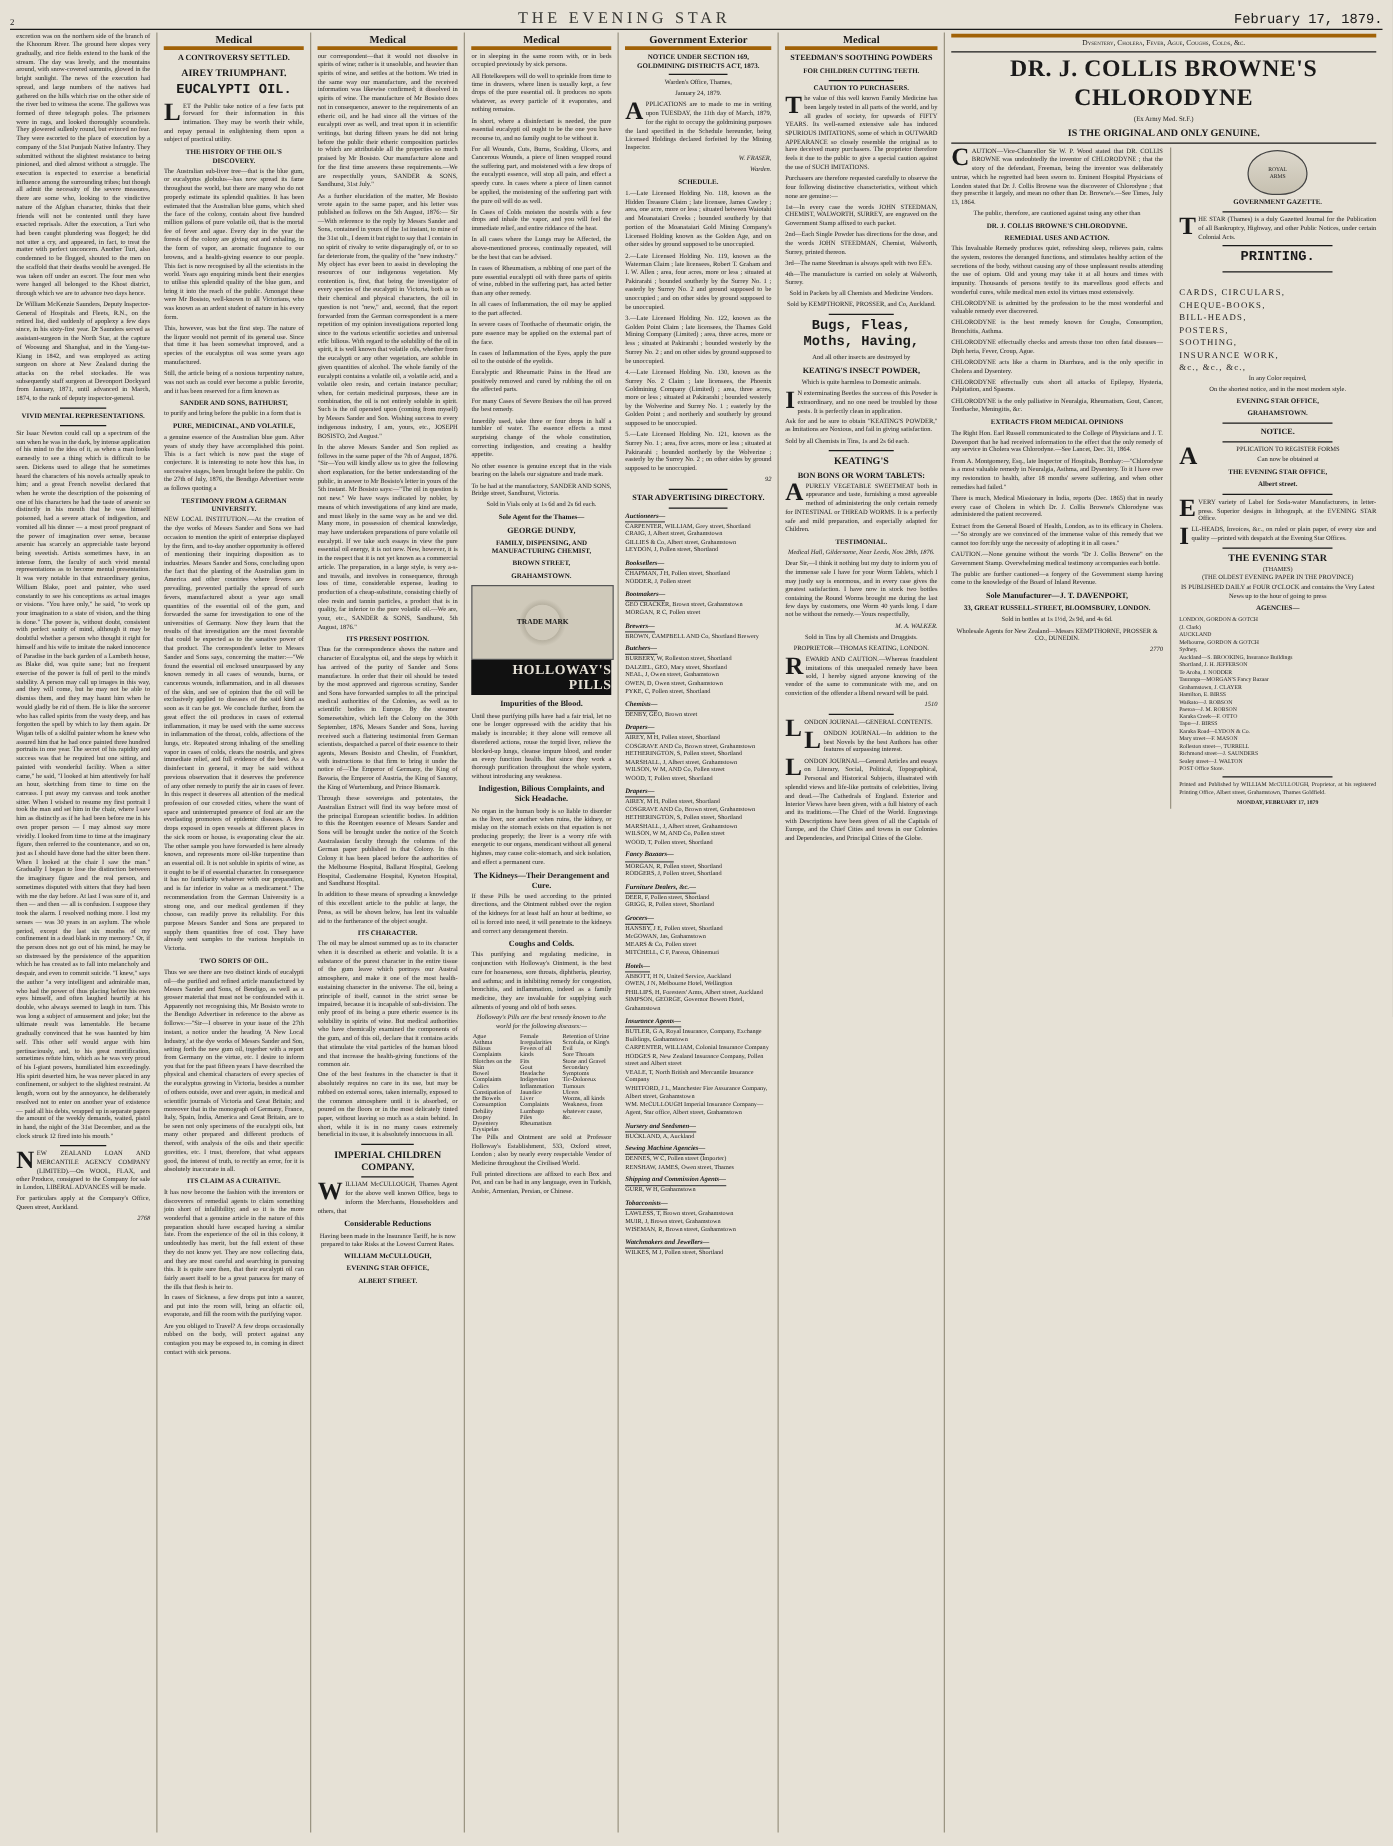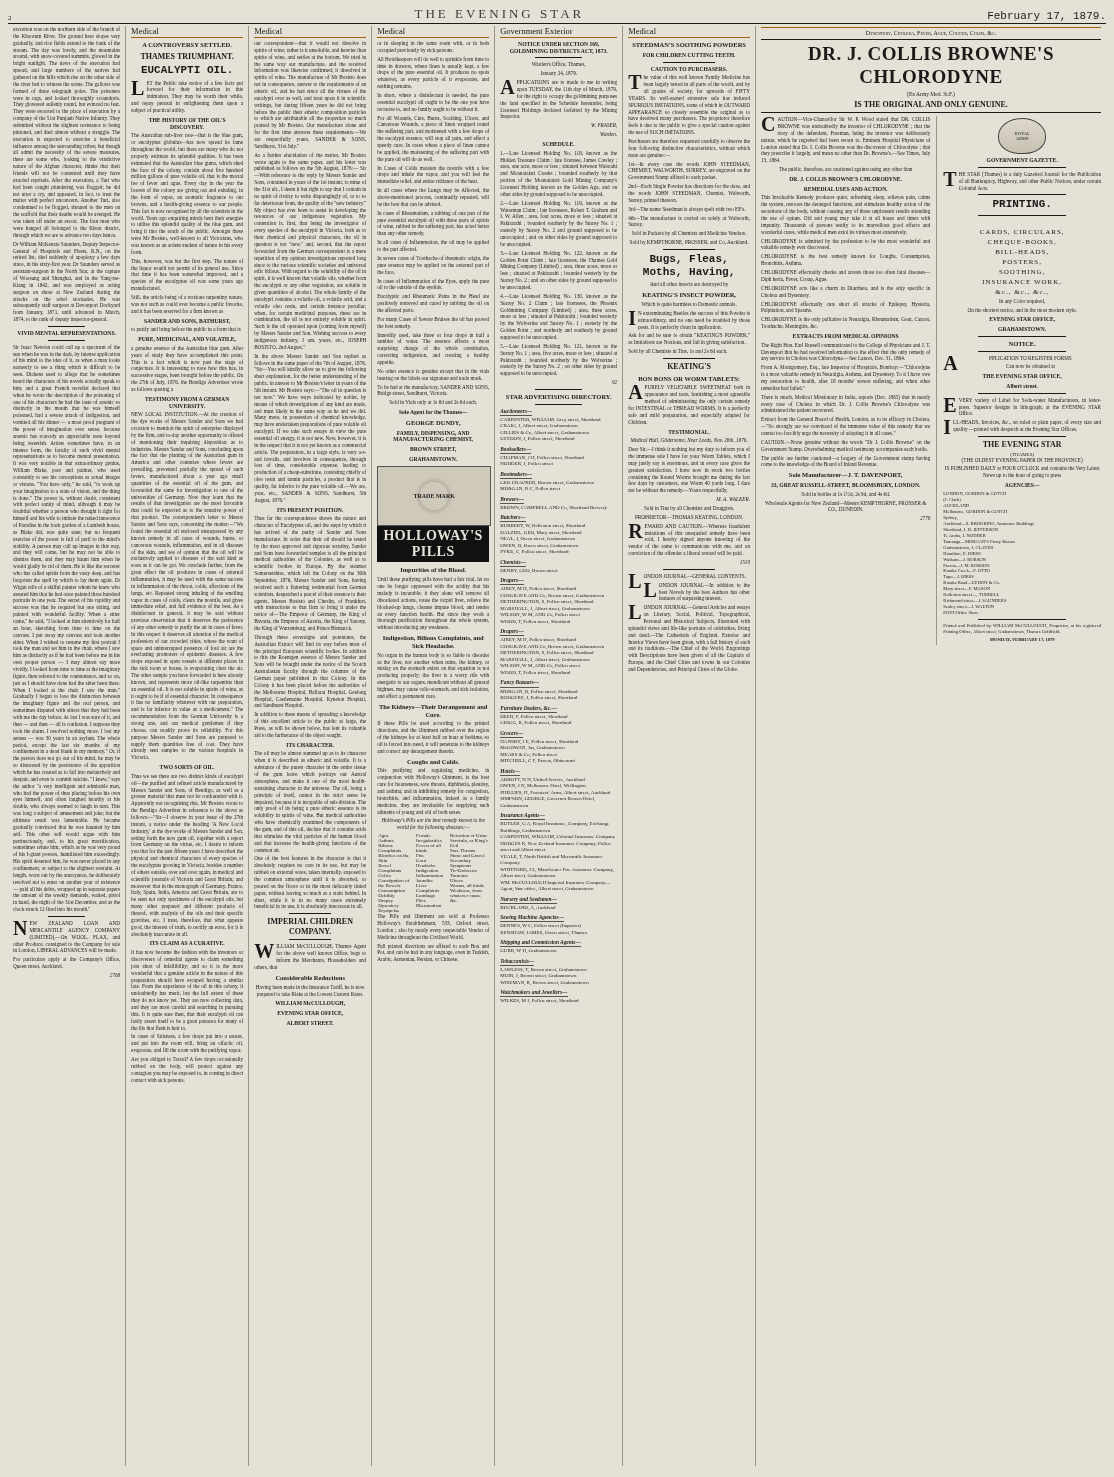--- a/index.html
+++ b/index.html
@@ -12,47 +12,47 @@
   .cols{display:flex;gap:0;height:1440px;}
   .col{box-sizing:border-box;padding:0 5px;border-right:1px solid #9b9583;}
   .col:last-child{border-right:none;}
   .c1{width:120px;}
   .c2{width:125px;}
   .c3{width:125px;}
   .c4{width:125px;}
   .c5{width:130px;}
   .c6{width:135px;}
   .c7{width:350px;}
-  .colhead{text-align:left;font-size:8.5px;font-weight:normal;border-bottom:1px solid #a16207;margin-bottom:2px;padding-bottom:1px;}
+  .colhead{text-align:center;font-size:8.5px;font-weight:bold;border-bottom:3px solid #a16207;margin-bottom:2px;padding-bottom:1px;}
   p{margin:0 0 2px 0;font-size:5.2px;line-height:1.32;text-align:justify;hyphens:auto;}
   .hd{text-align:center;font-weight:bold;margin:3px 0 2px 0;line-height:1.2;}
   .hd.xl{font-size:19px;letter-spacing:0.5px;}
   .hd.lg{font-size:11px;font-family:Liberation Mono, monospace;}
   .hd.md{font-size:8px;}
   .hd.sm{font-size:6.5px;}
   .hd.xs{font-size:5.6px;}
   .rule{border-top:1px solid #1a1a1a;margin:3px 18px;}
   .rule.full{margin:3px 0;}
   .rule.short{margin:3px 35px;}
   .center{text-align:center;}
   .ital{font-style:italic;}
   .bold{font-weight:bold;}
   .dropcap::first-letter{float:left;font-size:20px;line-height:17px;padding-right:2px;font-weight:bold;}
   .dir{font-size:5px;line-height:1.3;}
   .dirgrp{margin-bottom:3px;}
   .dirgrp .t{font-weight:bold;font-style:italic;font-size:5.4px;border-bottom:1px solid #555;display:inline-block;margin-bottom:1px;}
   .pillart{text-align:center;margin:4px 0;}
-  .pillart .banner{background:#111;color:#e6e1d6;font-weight:bold;font-size:14px;padding:2px 0;letter-spacing:0.5px;}
+  .pillart .banner{background:#111;color:#e6e1d6;font-weight:bold;font-size:11px;padding:2px 0;letter-spacing:0.5px;text-align:right;}
   .sunburst{width:100%;height:58px;background:radial-gradient(circle at 50% 50%, #cfc9ba 0%, #cfc9ba 22%, #b8b2a2 23%, #cfc9ba 30%);border:1px solid #555;display:flex;align-items:center;justify-content:center;font-size:6px;font-weight:bold;text-align:center;line-height:1.1;}
   .tbl{width:100%;font-size:5px;border-collapse:collapse;}
   .tbl td{padding:0 1px;vertical-align:top;}
   .smallcaps-line{font-size:6px;text-align:center;font-variant:small-caps;}
   .sig{text-align:right;font-size:5.2px;font-style:italic;}
   .crest{width:46px;height:34px;margin:2px auto;border:1px solid #444;border-radius:50% 50% 45% 45%;background:linear-gradient(180deg,#ddd8cc,#c6c0b0);display:flex;align-items:center;justify-content:center;font-size:4.5px;text-align:center;}
-  .printing{text-align:center;margin-top:12px;}
+  .printing{margin-top:12px;}
   .printing .l{font-size:7px;letter-spacing:1px;margin:2px 0;}
   .col7inner{display:flex;gap:6px;}
   .c7a{width:175px;}
   .c7b{width:163px;border-left:1px solid #9b9583;padding-left:6px;}
   .tiny{font-size:4.6px;line-height:1.3;}
 </style>
 </head>
 <body>
 
 <div class="page">
@@ -74,21 +74,21 @@
       <p>Sir Isaac Newton could call up a spectrum of the sun when he was in the dark, by intense application of his mind to the idea of it, as when a man looks earnestly to see a thing which is difficult to be seen. Dickens used to allege that he sometimes heard the characters of his novels actually speak to him; and a great French novelist declared that when he wrote the description of the poisoning of one of his characters he had the taste of arsenic so distinctly in his mouth that he was himself poisoned, had a severe attack of indigestion, and vomited all his dinner — a most proof pregnant of the power of imagination over sense, because arsenic has scarcely an appreciable taste beyond being sweetish. Artists sometimes have, in an intense form, the faculty of such vivid mental representations as to become mental presentation. It was very notable in that extraordinary genius, William Blake, poet and painter, who used constantly to see his conceptions as actual images or visions. "You have only," he said, "to work up your imagination to a state of vision, and the thing is done." The power is, without doubt, consistent with perfect sanity of mind, although it may be doubtful whether a person who thought it right for himself and his wife to imitate the naked innocence of Paradise in the back garden of a Lambeth house, as Blake did, was quite sane; but no frequent exercise of the power is full of peril to the mind's stability. A person may call up images in this way, and they will come, but he may not be able to dismiss them, and they may haunt him when he would gladly be rid of them. He is like the sorcerer who has called spirits from the vasty deep, and has forgotten the spell by which to lay them again. Dr Wigan tells of a skilful painter whom he knew who assured him that he had once painted three hundred portraits in one year. The secret of his rapidity and success was that he required but one sitting, and painted with wonderful facility. When a sitter came," he said, "I looked at him attentively for half an hour, sketching from time to time on the canvass. I put away my canvass and took another sitter. When I wished to resume my first portrait I took the man and set him in the chair, where I saw him as distinctly as if he had been before me in his own proper person — I may almost say more vividly. I looked from time to time at the imaginary figure, then referred to the countenance, and so on, just as I should have done had the sitter been there. When I looked at the chair I saw the man." Gradually I began to lose the distinction between the imaginary figure and the real person, and sometimes disputed with sitters that they had been with me the day before. At last I was sure of it, and then — and then — all is confusion. I suppose they took the alarm. I resolved nothing more. I lost my senses — was 30 years in an asylum. The whole period, except the last six months of my confinement in a dead blank in my memory." Or, if the person does not go out of his mind, he may be so distressed by the persistence of the apparition which he has created as to fall into melancholy and despair, and even to commit suicide. "I knew," says the author "a very intelligent and admirable man, who had the power of thus placing before his own eyes himself, and often laughed heartily at his double, who always seemed to laugh in turn. This was long a subject of amusement and joke; but the ultimate result was lamentable. He became gradually convinced that he was haunted by him self. This other self would argue with him pertinaciously, and, to his great mortification, sometimes refute him, which as he was very proud of his I-giant powers, humiliated him exceedingly. His spirit deserted him, he was never placed in any confinement, or subject to the slightest restraint. At length, worn out by the annoyance, he deliberately resolved not to enter on another year of existence — paid all his debts, wrapped up in separate papers the amount of the weekly demands, waited, pistol in hand, the night of the 31st December, and as the clock struck 12 fired into his mouth."</p>
       <div class="rule short"></div>
       <p class="dropcap">NEW ZEALAND LOAN AND MERCANTILE AGENCY COMPANY (LIMITED).—On WOOL, FLAX, and other Produce, consigned to the Company for sale in London, LIBERAL ADVANCES will be made.</p>
       <p>For particulars apply at the Company's Office, Queen street, Auckland.</p>
       <p class="sig">2768</p>
     </div>
 
     <div class="col c2">
       <div class="colhead">Medical</div>
       <div class="hd sm">A CONTROVERSY SETTLED.</div>
-      <div class="hd md">THAMES TRIUMPHANT.</div>
+      <div class="hd md">AIREY TRIUMPHANT.</div>
       <div class="hd lg">EUCALYPTI OIL.</div>
       <p class="dropcap">LET the Public take notice of a few facts put forward for their information in this intimation. They may be worth their while, and repay perusal in enlightening them upon a subject of practical utility.</p>
       <div class="hd xs">THE HISTORY OF THE OIL'S DISCOVERY.</div>
       <p>The Australian sub-liver tree—that is the blue gum, or eucalyptus globulus—has now spread its fame throughout the world, but there are many who do not properly estimate its splendid qualities. It has been estimated that the Australian blue gums, which shed the face of the colony, contain about five hundred million gallons of pure volatile oil, that is the mortal fee of fever and ague. Every day in the year the forests of the colony are giving out and exhaling, in the form of vapor, an aromatic fragrance to our browns, and a health-giving essence to our people. This fact is now recognised by all the scientists in the world. Years ago enquiring minds bent their energies to utilise this splendid quality of the blue gum, and bring it into the reach of the public. Amongst these were Mr Bosisto, well-known to all Victorians, who was known as an ardent student of nature in his every form.</p>
       <p>This, however, was but the first step. The nature of the liquor would not permit of its general use. Since that time it has been somewhat improved, and a species of the eucalyptus oil was some years ago manufactured.</p>
       <p>Still, the article being of a noxious turpentiny nature, was not such as could ever become a public favorite, and it has been reserved for a firm known as</p>
       <div class="hd xs">SANDER AND SONS, BATHURST,</div>
       <p>to purify and bring before the public in a form that is</p>
       <div class="hd xs">PURE, MEDICINAL, AND VOLATILE,</div>
       <p>a genuine essence of the Australian blue gum. After years of study they have accomplished this point. This is a fact which is now past the stage of conjecture. It is interesting to note how this has, in successive stages, been brought before the public. On the 27th of July, 1876, the Bendigo Advertiser wrote as follows quoting a</p>

